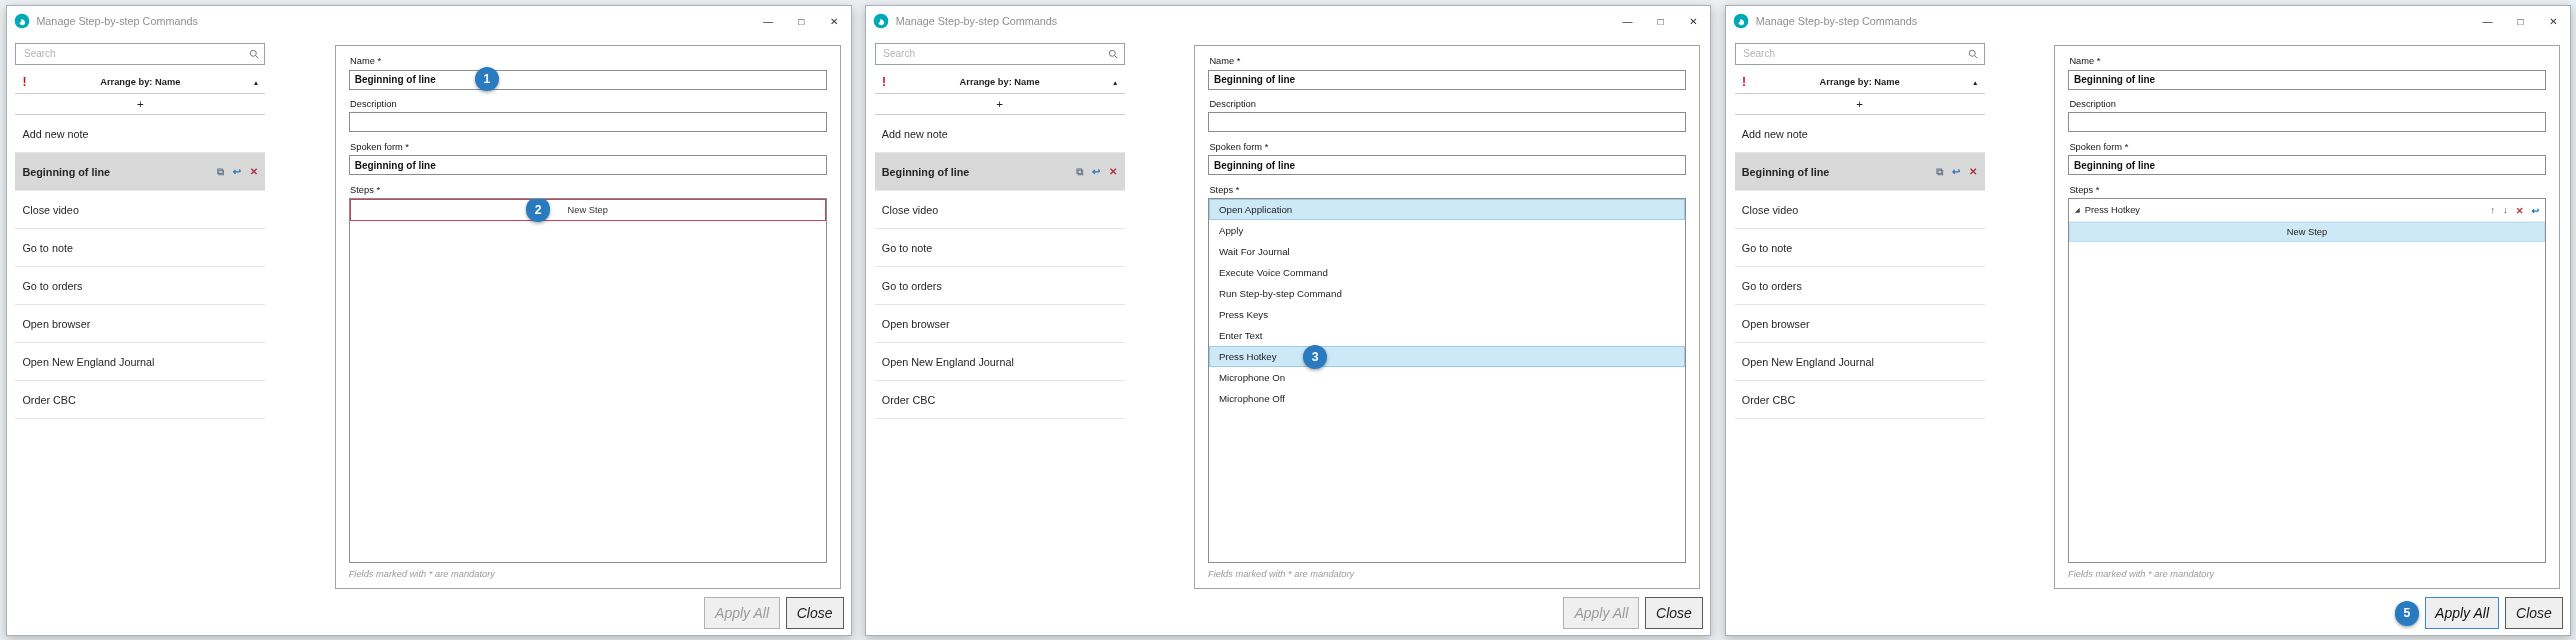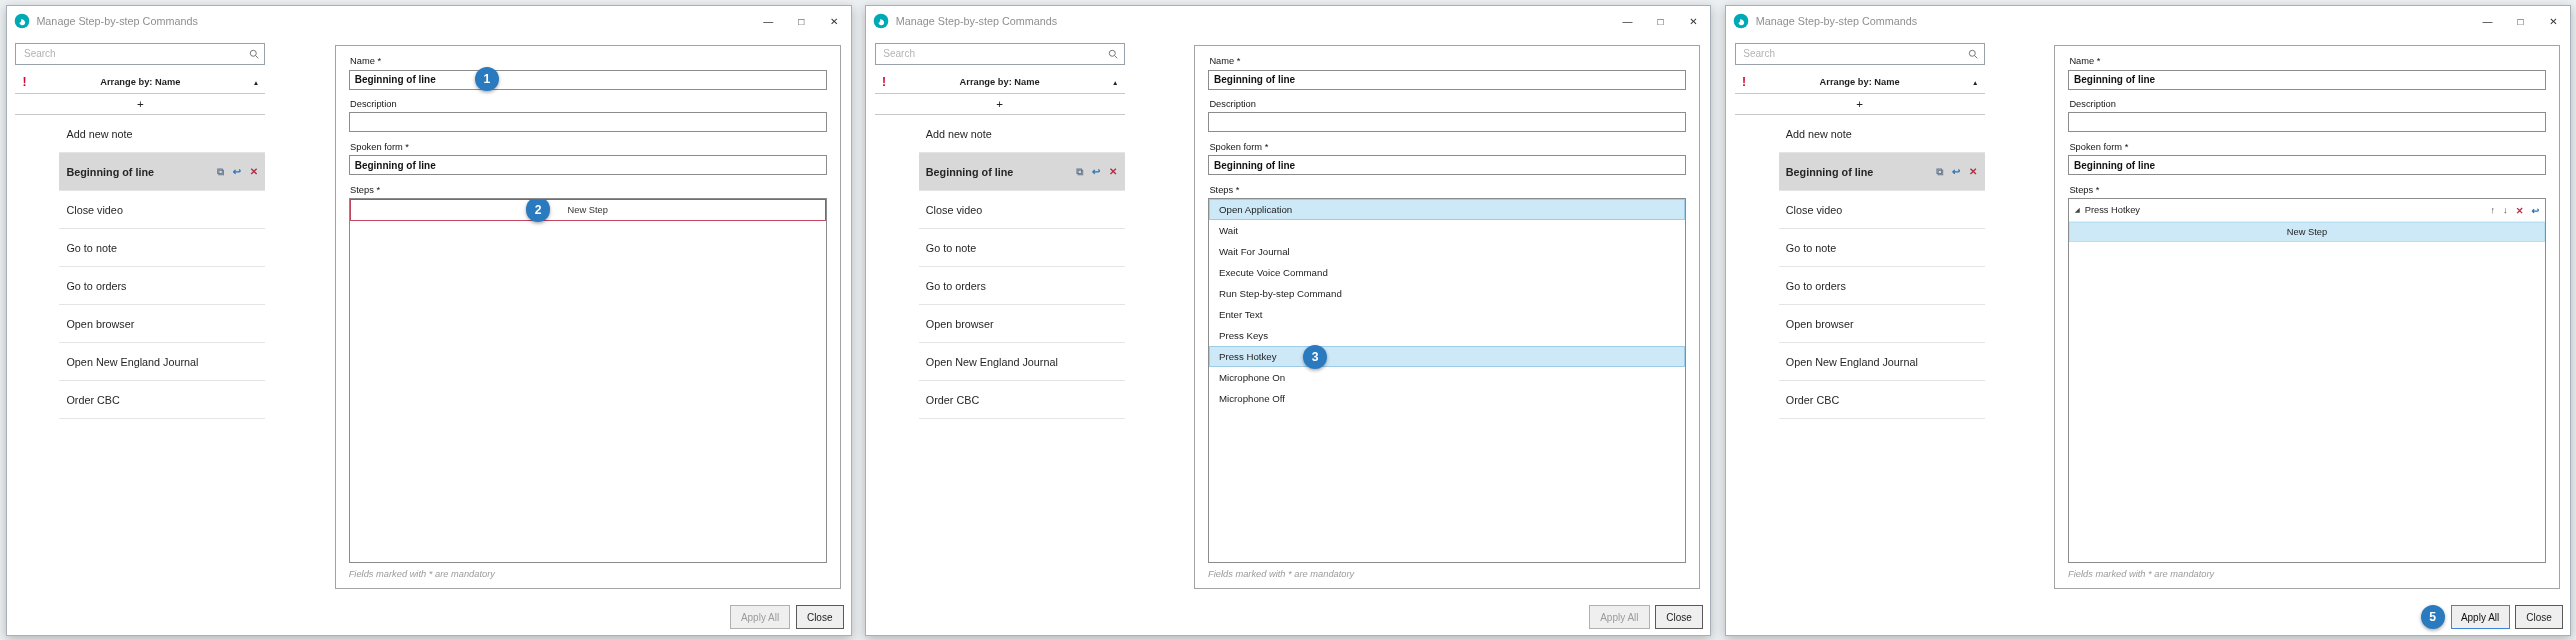--- a/index.html
+++ b/index.html
@@ -25,21 +25,21 @@
   .sidebar{position:absolute;left:8.6px;top:37px;width:250px;}
   .search-box{height:21.5px;border:0.7px solid #98a0a8;display:flex;align-items:center;padding:0 5.7px;box-sizing:border-box;background:#fff;}
   .search-input{flex:1;border:0;outline:0;font-size:10px;font-family:inherit;color:#333;background:transparent;}
   .search-input::placeholder{color:#b3b3b3;}
   .magnifier{flex:0 0 auto;display:flex;align-items:center;}
   .arrange-row{margin-top:7.2px;height:21.5px;display:flex;align-items:center;border-bottom:0.7px solid #c9c9c9;}
   .excl{width:18.7px;text-align:center;color:#cf0a2c;font-weight:700;font-size:12.2px;}
   .arrange-label{flex:1;text-align:center;font-size:9.3px;color:#1f1f1f;font-weight:bold;}
   .sort-arrow{width:18.7px;text-align:center;font-size:6.5px;color:#222;}
   .add-row{height:20px;line-height:20px;text-align:center;border-bottom:0.7px solid #c9c9c9;font-size:11.5px;color:#222;cursor:pointer;}
-  .list-item{height:37px;display:flex;align-items:center;padding:0 7.2px;border-bottom:0.7px solid #e4e4e4;font-size:10.8px;color:#262626;cursor:pointer;margin-left:44px;}
+  .list-item{height:37px;display:flex;align-items:center;padding:0 7.2px;border-bottom:0.7px solid #e4e4e4;font-size:10.8px;color:#262626;cursor:pointer;}
   .list-item.selected{background:#d8d8d8;font-weight:700;}
   .item-icons{margin-left:auto;display:flex;gap:8.6px;font-size:10px;align-items:center;}
   .ic{cursor:pointer;}
   .ic.copy{color:#6b7d92;}
   .ic.undo{color:#2e76b8;font-weight:700;}
   .ic.xdel{color:#b03046;font-weight:700;}
 
   
   .form-panel{position:absolute;left:282px;right:10px;top:39px;bottom:46px;border:0.7px solid #a3a3a3;
     padding:10px 13px 8.6px;box-sizing:border-box;display:flex;flex-direction:column;background:#fff;margin-left:46px;}
@@ -74,22 +74,22 @@
     border-bottom:0.7px solid #ececec;}
   .hotkey-label{width:201px;height:100%;display:flex;align-items:center;padding-left:18.7px;box-sizing:border-box;
     border-right:0.7px solid #ececec;}
   .pencil{position:absolute;left:297px;top:5px;font-size:12.2px;color:#111;cursor:pointer;}
   .hotkey-value{position:absolute;left:377px;top:7.2px;}
   .new-step-row-blue{height:20px;background:#cde9f8;border:0.7px solid #b9dff2;display:flex;align-items:center;
     justify-content:center;font-size:9.3px;color:#222;box-sizing:border-box;cursor:pointer;}
 
   
   .footer{position:absolute;right:7.2px;bottom:5.7px;display:flex;gap:5.7px;align-items:center;}
-  .btn{height:24px;padding:0 10px;background:#efefef;border:0.7px solid #b1b1b1;font-size:10px;
-    font-family:inherit;color:#222;min-width:46px;cursor:pointer;}
+  .btn{height:32px;padding:0 10px;background:#efefef;border:0.7px solid #b1b1b1;font-size:14px;
+    font-family:inherit;color:#222;min-width:46px;cursor:pointer;font-style:italic;}
   .btn.apply-disabled{color:#9c9c9c;}
   .btn.default-btn{border-color:#5a5a5a;}
   .btn.apply-active{border:1.4px solid #3b86d6;color:#111;padding:0 9.3px;}
 
   
   .badge{position:absolute;width:24.4px;height:24.4px;border-radius:50%;background:#2a7ac0;color:#fff;
     font-size:12.2px;font-weight:700;display:flex;align-items:center;justify-content:center;
     box-shadow:0 1.4px 3.6px rgba(0,0,0,.35);z-index:6;}
   .badge-1{left:126px;top:-2.9px;}
   .badge-2{left:37%;top:-2.9px;}
@@ -230,36 +230,36 @@
     <div class="field-label">Description</div>
     <input class="text-input" value="" style="">
     <div class="field-label">Spoken form *</div>
     <input class="text-input bold" value="Beginning of line" style="">
     <div class="field-label">Steps *</div>
     <div class="steps-box">
       <div class="step-option selected">
           <span>Open Application</span>
         </div>
       <div class="step-option">
-          <span>Wait</span>
+          <span>Apply</span>
         </div>
       <div class="step-option">
           <span>Wait For Journal</span>
         </div>
       <div class="step-option">
           <span>Execute Voice Command</span>
         </div>
       <div class="step-option">
           <span>Run Step-by-step Command</span>
         </div>
       <div class="step-option">
+          <span>Press Keys</span>
+        </div>
+      <div class="step-option">
           <span>Enter Text</span>
-        </div>
-      <div class="step-option">
-          <span>Press Keys</span>
         </div>
       <div class="step-option selected">
         <span>Press Hotkey</span>
         <div class="badge badge-3">3</div>
       </div>
       <div class="step-option">
           <span>Microphone On</span>
         </div>
       <div class="step-option">
           <span>Microphone Off</span>

